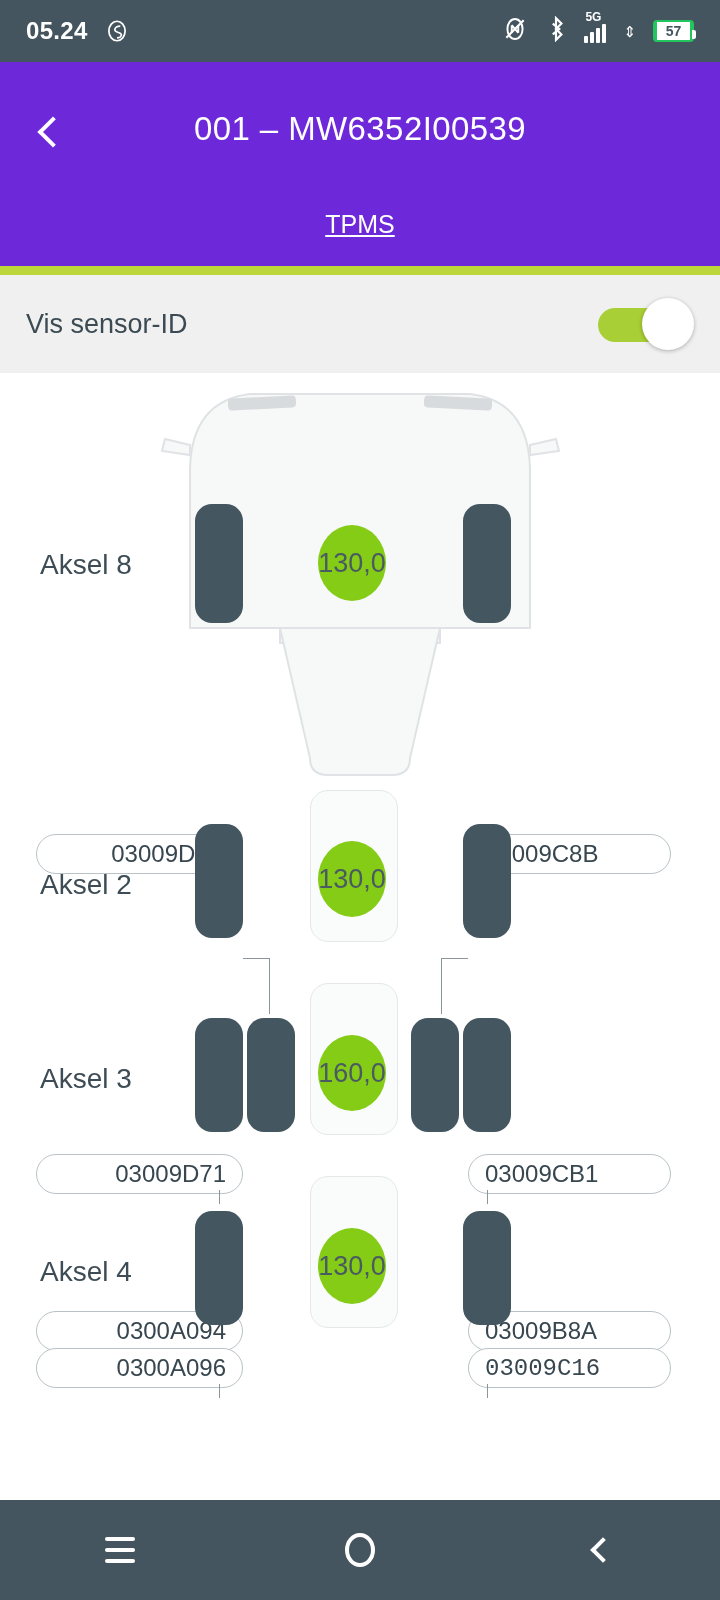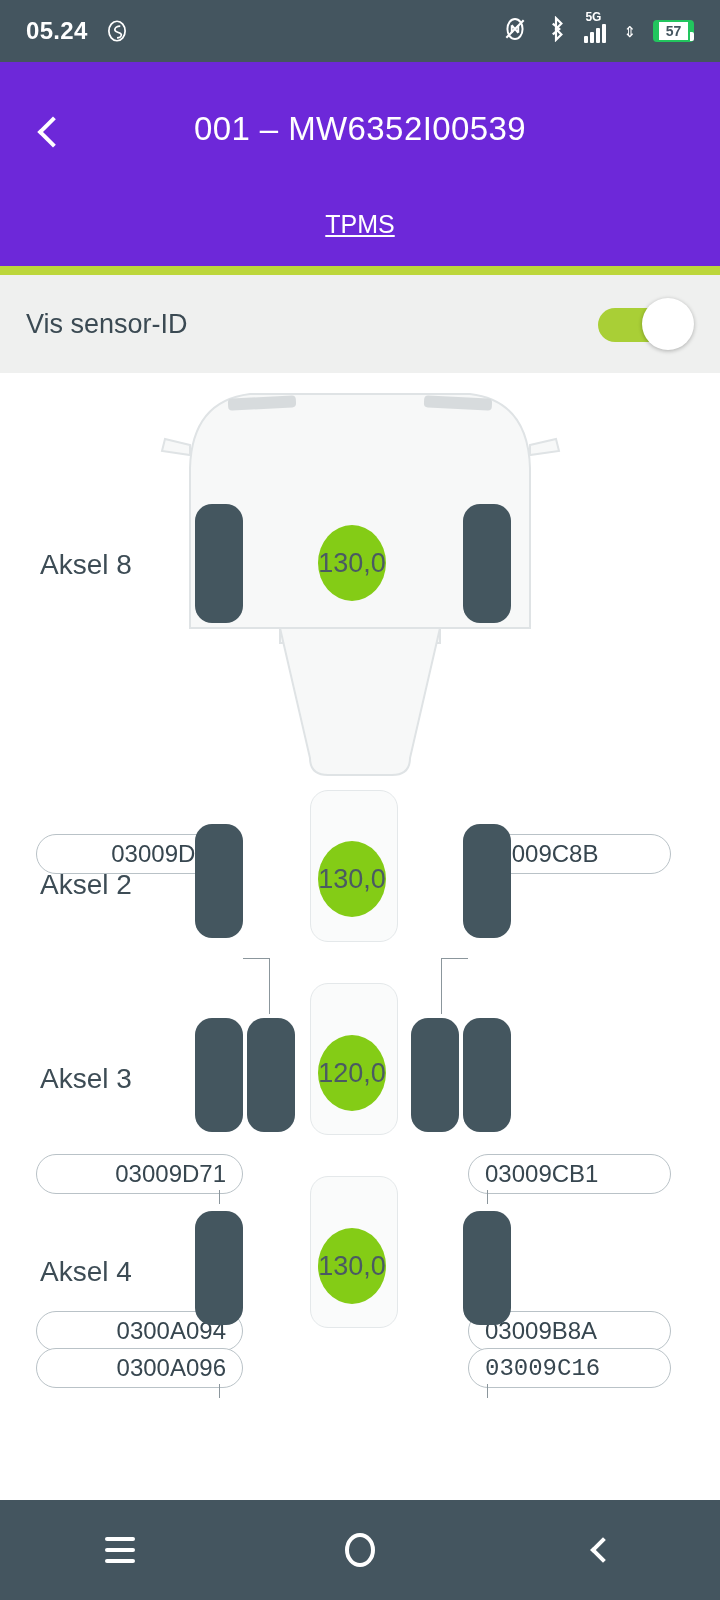--- a/index.html
+++ b/index.html
@@ -24,21 +24,21 @@
   .sig-wrap { position: relative; display: inline-flex; align-items: flex-end; height: 24px; }
   .bars { display: flex; align-items: flex-end; gap: 2px; height: 20px; }
   .bars i { width: 4px; background: #ffffff; border-radius: 1px; display: block; }
   .bars i:nth-child(1) { height: 7px; }
   .bars i:nth-child(2) { height: 11px; }
   .bars i:nth-child(3) { height: 15px; }
   .bars i:nth-child(4) { height: 19px; }
   .updown { font-size: 15px; line-height: 1; }
   .battery {
     position: relative; width: 41px; height: 22px;
-    border: 6px solid #22c55e; border-radius: 4px;
+    border: 4px solid #22c55e; border-radius: 4px;
     display: flex; align-items: center; justify-content: center;
   }
   .battery::after {
     content: ""; position: absolute; right: -6px; top: 6px;
     width: 4px; height: 9px; background: #ffffff; border-radius: 0 2px 2px 0;
   }
   .battery span { font-size: 14px; font-weight: bold; color: #44555f; background: #ffffff;
                   width: 100%; text-align: center; line-height: 18px; }
 
   
@@ -238,21 +238,21 @@
 
     <div class="conn" style="left:441px; top:585px; width:27px; height:1px;"></div>
     <div class="conn" style="left:441px; top:585px; width:1px; height:56px;"></div>
 
     <div class="conn" style="left:487px; top:1011px; width:1px; height:14px;"></div>
 
     <div class="tire" style="left:195px; top:645px; width:48px; height:114px;"></div>
     <div class="tire" style="left:247px; top:645px; width:48px; height:114px;"></div>
     <div class="tire" style="left:411px; top:645px; width:48px; height:114px;"></div>
     <div class="tire" style="left:463px; top:645px; width:48px; height:114px;"></div>
-    <div class="press-bubble" style="left:318px; top:662px; width:68px; height:76px;">120,0</div>
+    <div class="press-bubble" style="left:318px; top:662px; width:68px; height:76px;">160,0</div>
 
     <div class="axle-name" style="left:40px; top:883px;">Aksel 4</div>
     <div class="axle-body" style="left:310px; top:803px; width:88px; height:152px;"></div>
 
     <div class="tire" style="left:195px; top:838px; width:48px; height:114px;"></div>
     <div class="tire" style="left:463px; top:838px; width:48px; height:114px;"></div>
     <div class="press-bubble" style="left:318px; top:855px; width:68px; height:76px;">130,0</div>
   </div>
 
   <div class="navbar">

